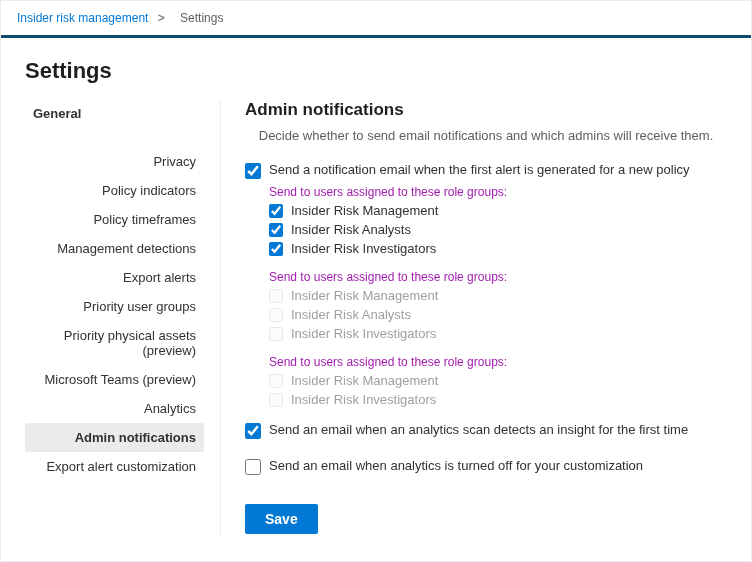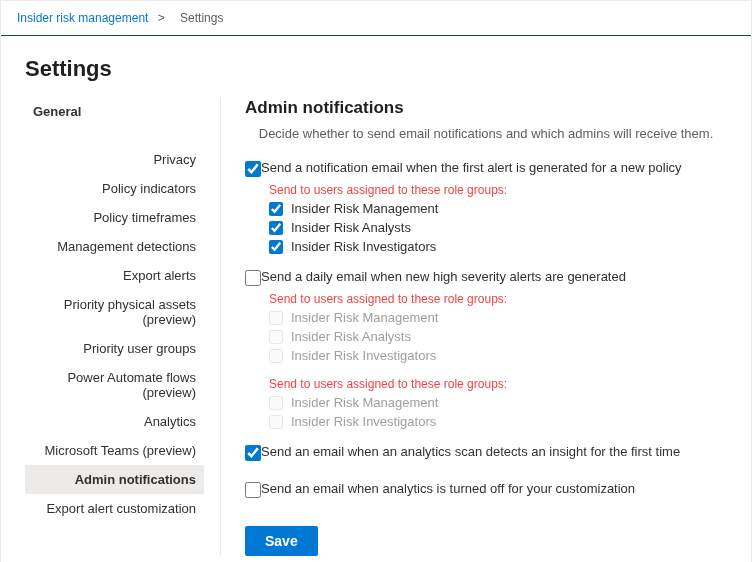--- a/index.html
+++ b/index.html
@@ -12,21 +12,21 @@
     .page-wrapper {
       background: #fff;
       width: 752px;
       min-height: 562px;
       border: 1px solid #edebe9;
     }
     .breadcrumb-bar {
       padding: 10px 16px;
       font-size: 12px;
       color: #605e5c;
-      border-bottom: 1px solid #0c4a6e;
+      border-bottom: 3px solid #0c4a6e;
     }
     .breadcrumb-bar a {
       color: #0078d4;
       text-decoration: none;
     }
     .breadcrumb-bar span {
       margin: 0 6px;
     }
     .page-title {
       font-size: 22px;
@@ -78,20 +78,21 @@
       color: #605e5c;
       margin-bottom: 18px;
       text-align: center;
     }
     .notification-block {
       margin-bottom: 18px;
     }
     .checkbox-row {
       display: flex;
       align-items: flex-start;
+      gap: 8px;
       margin-bottom: 6px;
     }
     .checkbox-row input[type="checkbox"] {
       margin-top: 2px;
       flex-shrink: 0;
       width: 16px;
       height: 16px;
       cursor: pointer;
       accent-color: #0078d4;
     }
@@ -99,21 +100,21 @@
       font-size: 13px;
       color: #323130;
       line-height: 1.4;
     }
     .role-groups-section {
       margin-left: 24px;
       margin-bottom: 6px;
     }
     .role-groups-label {
       font-size: 12px;
-      color: #ef4444;
+      color: #a21caf;
       margin-bottom: 4px;
     }
     .role-checkbox-row {
       display: flex;
       align-items: center;
       gap: 8px;
       margin-bottom: 4px;
     }
     .role-checkbox-row input[type="checkbox"] {
       width: 14px;
@@ -162,25 +163,24 @@
   <div class="content-area">
 
     <div class="sidebar">
       <div class="sidebar-section-label">General</div>
 
       <div class="sidebar-item">Privacy</div>
       <div class="sidebar-item">Policy indicators</div>
       <div class="sidebar-item">Policy timeframes</div>
       <div class="sidebar-item">Management detections</div>
       <div class="sidebar-item">Export alerts</div>
+      <div class="sidebar-item">Priority user groups</div>
       <div class="sidebar-item">Priority physical assets (preview)</div>
-      <div class="sidebar-item">Priority user groups</div>
-      <div class="sidebar-item">Power Automate flows (preview)</div>
+      <div class="sidebar-item">Microsoft Teams (preview)</div>
       <div class="sidebar-item">Analytics</div>
-      <div class="sidebar-item">Microsoft Teams (preview)</div>
       <div class="sidebar-item active">Admin notifications</div>
       <div class="sidebar-item">Export alert customization</div>
     </div>
 
     <div class="main-content">
       <div class="section-title">Admin notifications</div>
       <div class="section-desc">Decide whether to send email notifications and which admins will receive them.</div>
 
       
       <div class="notification-block divider-block">
@@ -200,24 +200,20 @@
           </div>
           <div class="role-checkbox-row">
             <input type="checkbox" id="role1_3" checked="" style="">
             <label for="role1_3">Insider Risk Investigators</label>
           </div>
         </div>
       </div>
 
       
       <div class="notification-block divider-block">
-        <div class="checkbox-row">
-          <input type="checkbox" id="notif2" style="">
-          <label class="checkbox-label" for="notif2">Send a daily email when new high severity alerts are generated</label>
-        </div>
         <div class="role-groups-section">
           <div class="role-groups-label">Send to users assigned to these role groups:</div>
           <div class="role-checkbox-row disabled">
             <input type="checkbox" id="role2_1" disabled="" style="">
             <label for="role2_1">Insider Risk Management</label>
           </div>
           <div class="role-checkbox-row disabled">
             <input type="checkbox" id="role2_2" disabled="" style="">
             <label for="role2_2">Insider Risk Analysts</label>
           </div>

